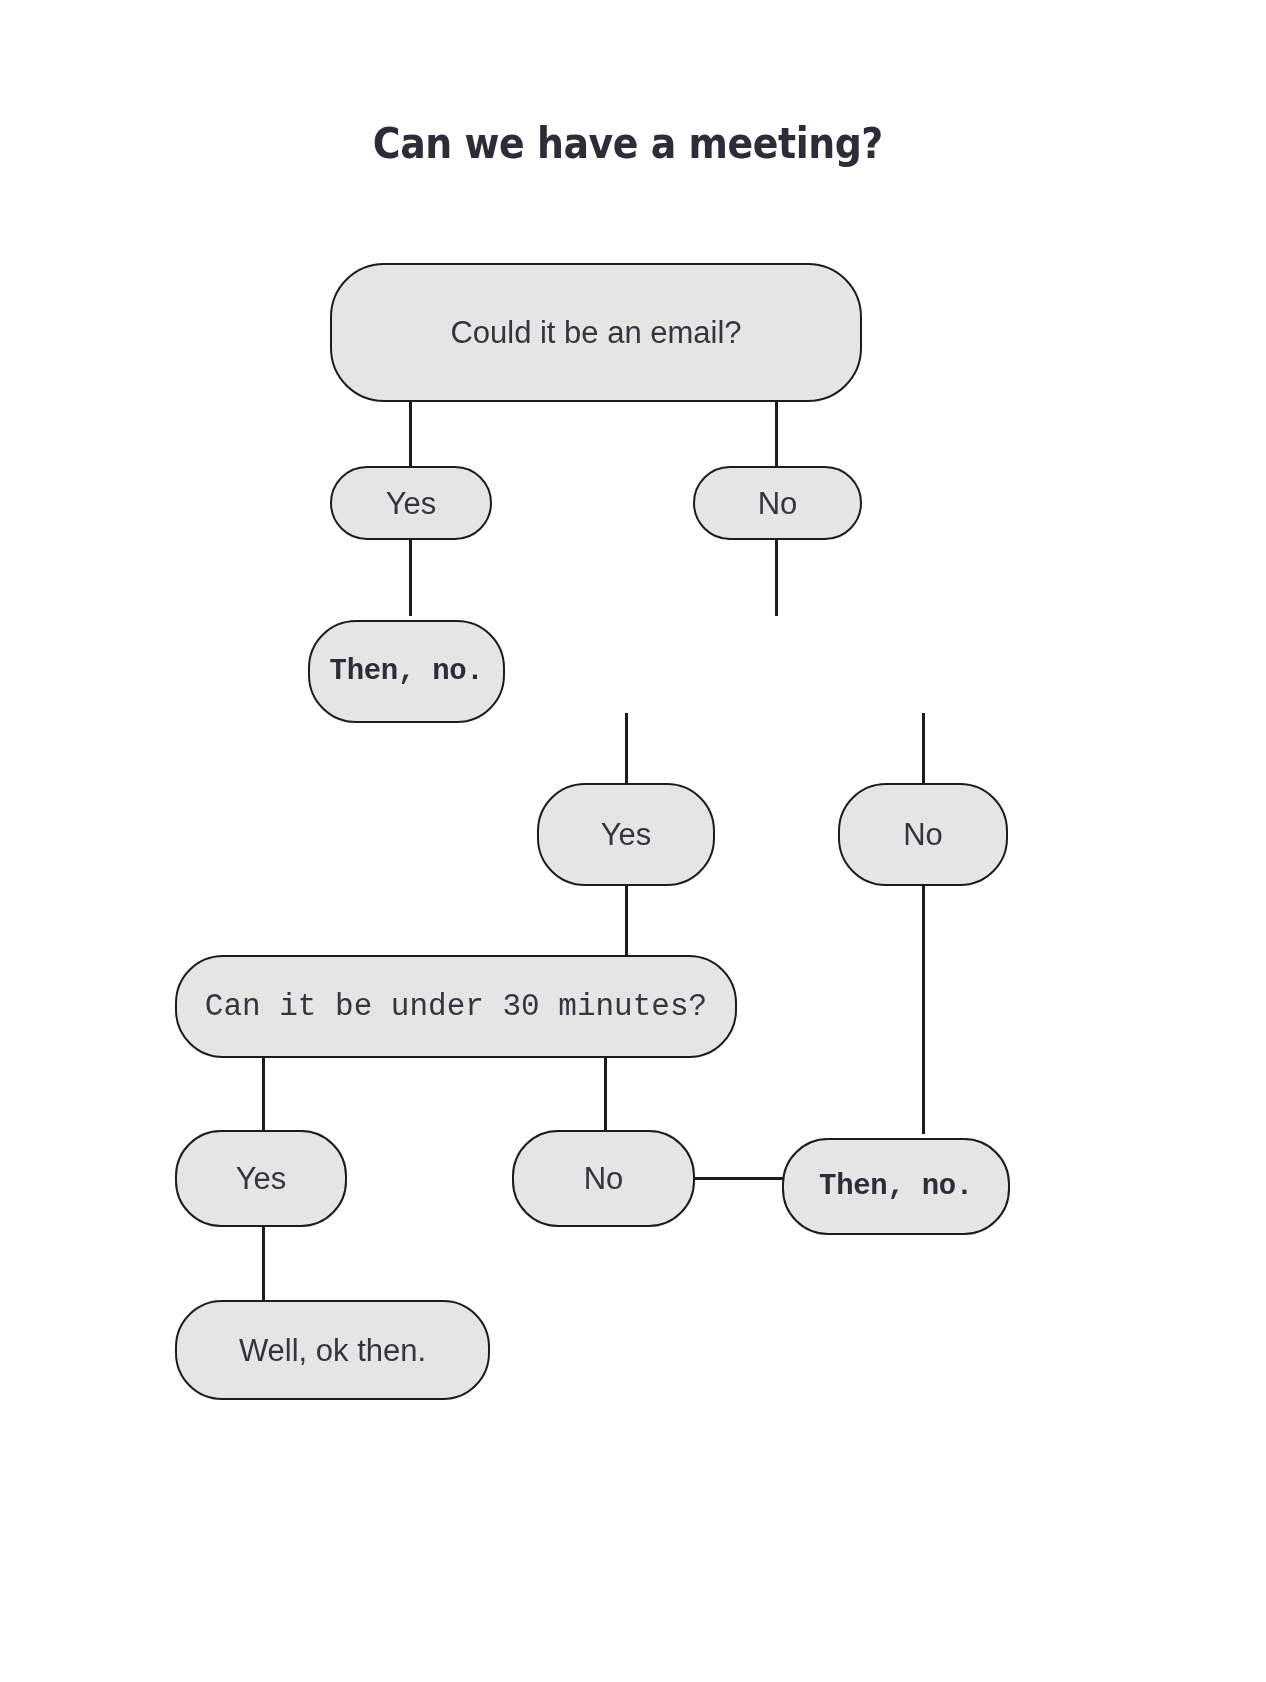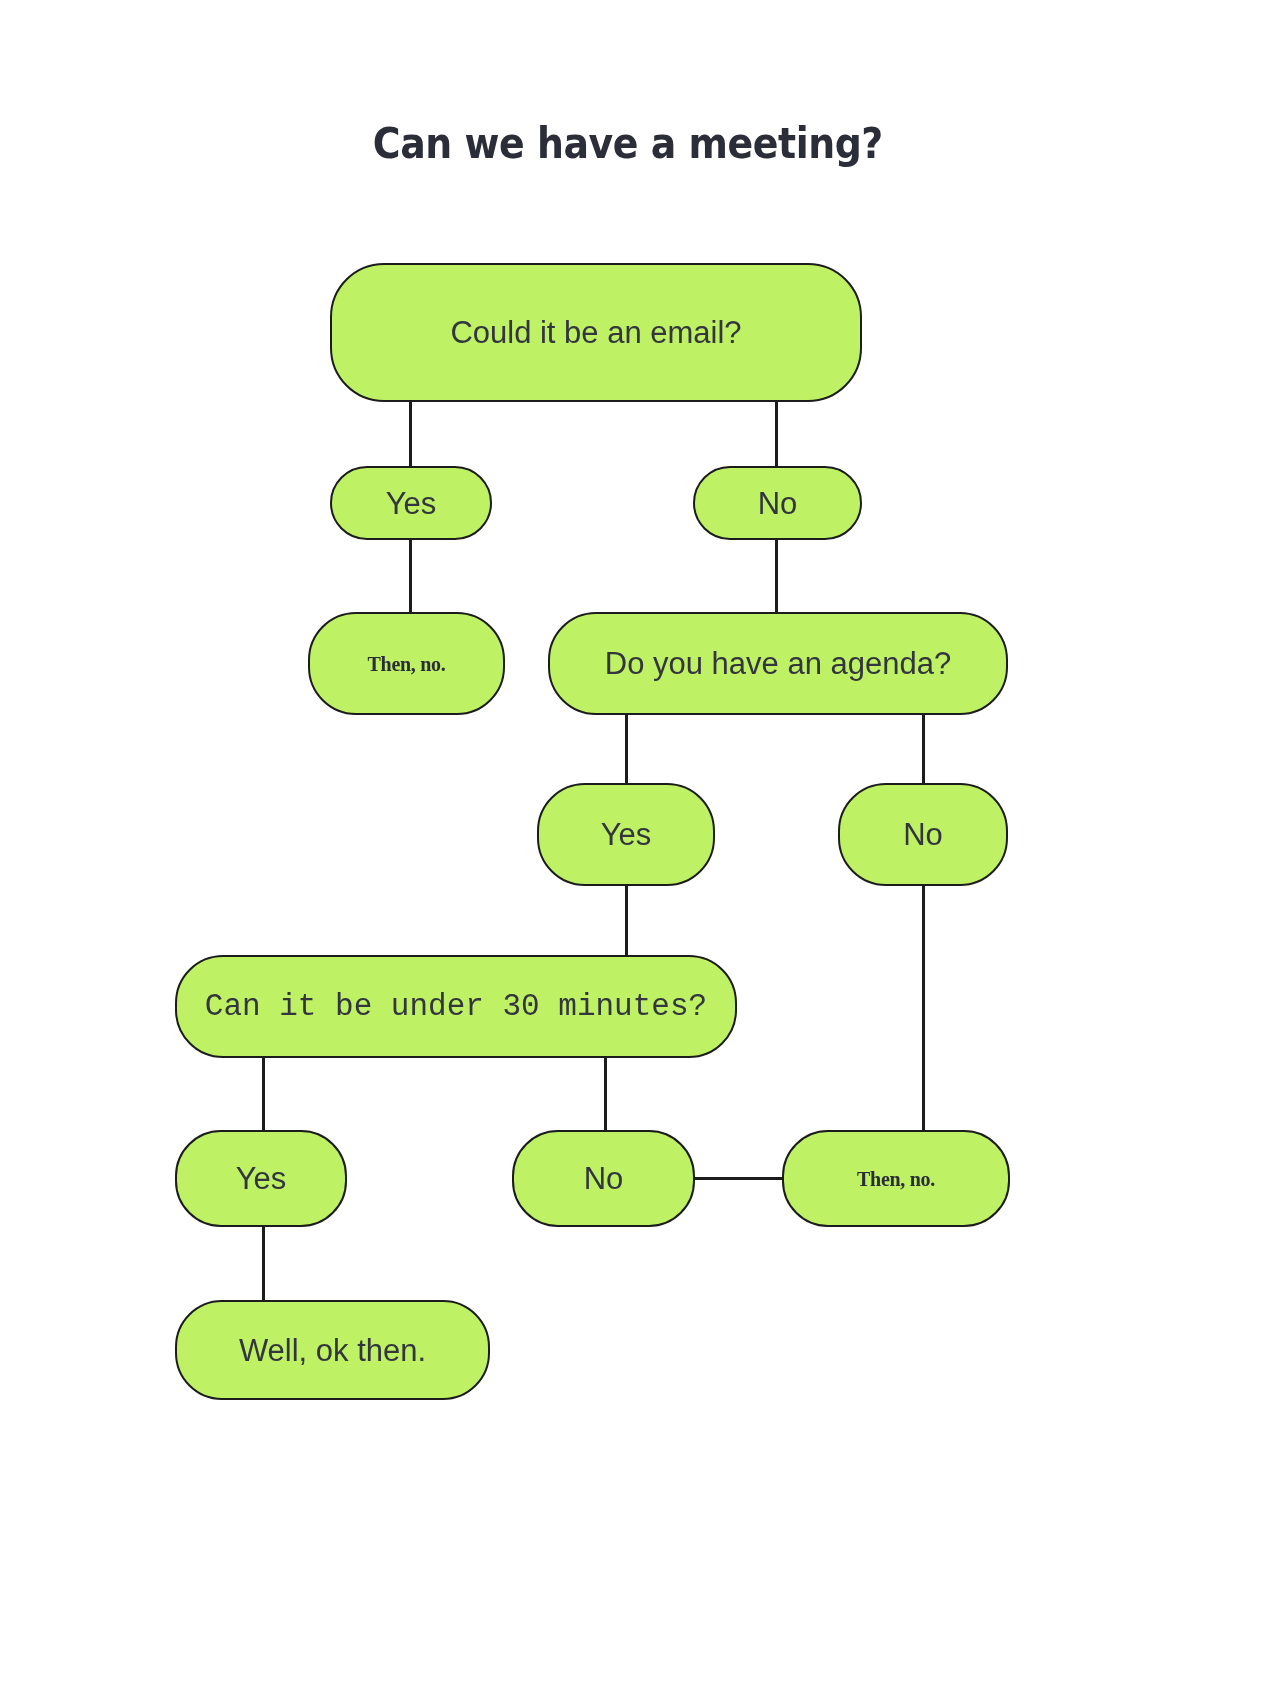--- a/index.html
+++ b/index.html
@@ -28,36 +28,37 @@
     font-size: 43px;
     letter-spacing: -0.5px;
     color: #2b2d38;
     transform: scaleX(0.88);
     transform-origin: 590px 0;
   }
   .node {
     position: absolute;
     box-sizing: border-box;
     border: 2px solid #1c1c1c;
-    background: #bef264;
+    background: #e5e5e5;
     display: flex;
     align-items: center;
     justify-content: center;
     color: #33353f;
     font-size: 31px;
     font-family: "Liberation Sans", sans-serif;
     z-index: 2;
     line-height: 1;
   }
   .node.bold {
-    font-family: Liberation Serif, serif;
+    font-family: Liberation Mono, monospace;
     font-weight: bold;
-    font-size: 20px;
+    font-size: 29px;
     color: #2b2d38;
     letter-spacing: -0.3px;
+    margin-top: 8px;
   }
   .node .label {
     white-space: nowrap;
     padding: 0 6px;
   }
   .connector {
     position: absolute;
     background: #1c1c1c;
     z-index: 1;
   }
@@ -93,23 +94,20 @@
   </div>
 
   <div class="node" style="left:693px;top:466px;width:169px;height:74px;border-radius:37px;">
     <span class="label">No</span>
   </div>
 
   <div class="node bold" style="left:308px;top:612px;width:197px;height:103px;border-radius:48px;">
     <span class="label">Then, no.</span>
   </div>
 
-  <div class="node" style="left:548px;top:612px;width:460px;height:103px;border-radius:48px;">
-    <span class="label">Do you have an agenda?</span>
-  </div>
 
   <div class="node" style="left:537px;top:783px;width:178px;height:103px;border-radius:48px;">
     <span class="label">Yes</span>
   </div>
 
   <div class="node" style="left:838px;top:783px;width:170px;height:103px;border-radius:48px;">
     <span class="label">No</span>
   </div>
 
   <div class="node" style="left:175px;top:955px;width:562px;height:103px;border-radius:48px;font-family:Liberation Mono, monospace;">

